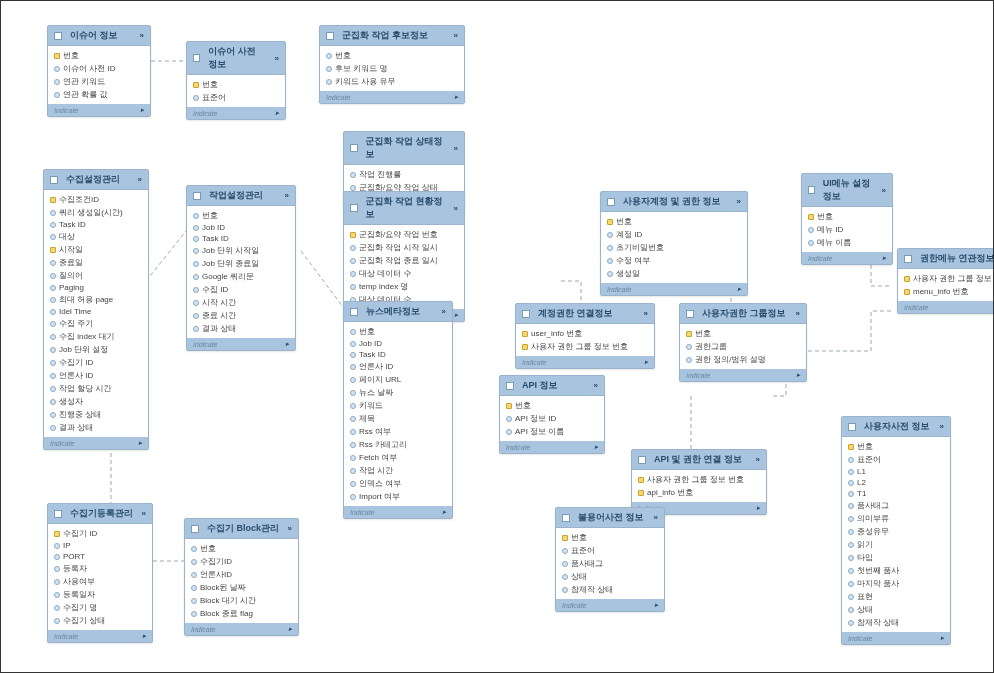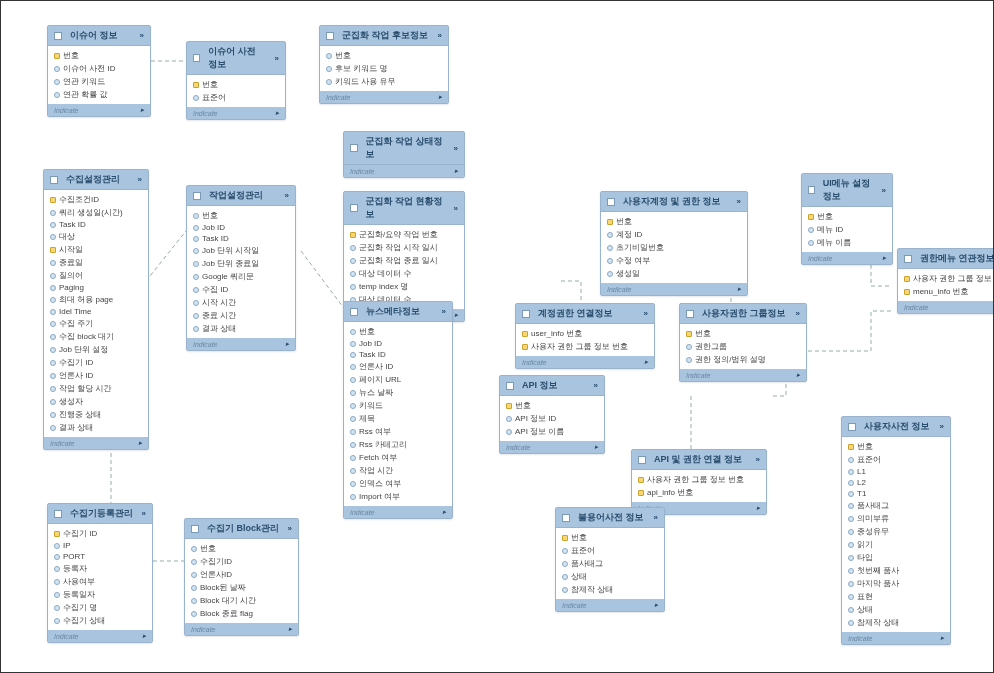--- a/index.html
+++ b/index.html
@@ -153,21 +153,21 @@
         <span class="bullet"></span>
         <span>표준어</span>
       </div>
   </div>
   <div class="entity-footer">
       <span>Indicate</span>
       <span class="tri">▸</span>
     </div>
 </div>
 
-<div class="entity" style="left:318px; top:24px; width:130px;">
+<div class="entity" style="left:318px; top:24px; width:146px;">
   <div class="entity-header">
       <span class="hicon"></span>
       <span>군집화 작업 후보정보</span>
       <span class="collapse">»</span>
     </div>
   <div class="entity-body">
     <div class="attr">
         <span class="bullet"></span>
         <span>번호</span>
       </div>
@@ -185,20 +185,30 @@
       <span class="tri">▸</span>
     </div>
 </div>
 
 <div class="entity" style="left:342px; top:130px; width:122px;">
   <div class="entity-header">
       <span class="hicon"></span>
       <span>군집화 작업 상태정보</span>
       <span class="collapse">»</span>
     </div>
+  <div class="entity-body">
+    <div class="attr">
+        <span class="bullet"></span>
+        <span>작업 진행률</span>
+      </div>
+    <div class="attr">
+        <span class="bullet"></span>
+        <span>군집화/요약 작업 상태</span>
+      </div>
+  </div>
   <div class="entity-footer">
       <span>Indicate</span>
       <span class="tri">▸</span>
     </div>
 </div>
 
 <div class="entity" style="left:42px; top:168px; width:106px;">
   <div class="entity-header">
       <span class="hicon"></span>
       <span>수집설정관리</span>
@@ -244,21 +254,21 @@
     <div class="attr">
         <span class="bullet"></span>
         <span>Idel Time</span>
       </div>
     <div class="attr">
         <span class="bullet"></span>
         <span>수집 주기</span>
       </div>
     <div class="attr">
         <span class="bullet"></span>
-        <span>수집 block 대기</span>
+        <span>수집 index 대기</span>
       </div>
     <div class="attr">
         <span class="bullet"></span>
         <span>Job 단위 설정</span>
       </div>
     <div class="attr">
         <span class="bullet"></span>
         <span>수집기 ID</span>
       </div>
     <div class="attr">

